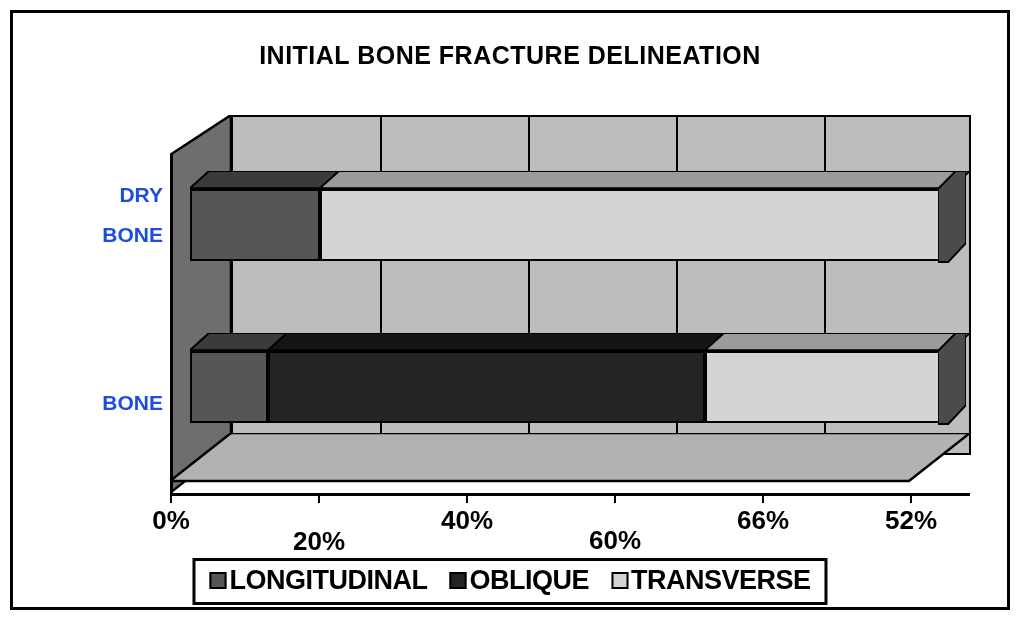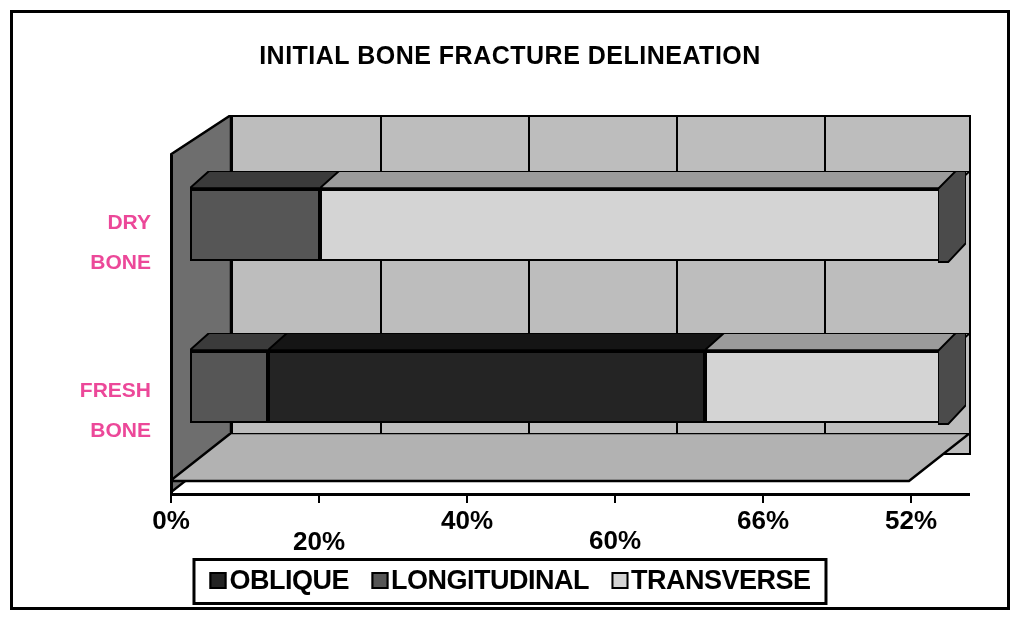--- a/index.html
+++ b/index.html
@@ -115,28 +115,27 @@
     font-size: 26px;
     font-weight: bold;
     color: #000;
     transform: translateX(-50%);
     white-space: nowrap;
   }
 
   
   .cat-label {
     position: absolute;
-    right: 12px;
+    right: 0;
     text-align: right;
     font-size: 21px;
     font-weight: bold;
-    color: #ec4899;
+    color: #1d4ed8;
     line-height: 40px;
     white-space: nowrap;
-    margin-top: 27px;
   }
   #cat-labels {
     position: absolute;
     left: 45px;
     top: 150px;
     width: 105px;
     height: 290px;
   }
 
   
@@ -284,32 +283,31 @@
     <div class="tick-label" style="left:159px;margin-top:21px;">20%</div>
     <div class="tick-label" style="left:307px;">40%</div>
     <div class="tick-label" style="left:455px;margin-top:20px;">60%</div>
     <div class="tick-label" style="left:603px;">66%</div>
     <div class="tick-label" style="left:751px;">52%</div>
   </div>
 
   <div id="cat-labels">
     <div class="cat-label" style="top:12px;">DRY</div>
     <div class="cat-label" style="top:52px;">BONE</div>
-    <div class="cat-label" style="top:180px;">FRESH</div>
     <div class="cat-label" style="top:220px;">BONE</div>
   </div>
 
   <div id="legend">
+    <div class="legend-item">
+      <span class="legend-swatch" style="background:#565656;"></span>
+      <span>LONGITUDINAL</span>
+    </div>
     <div class="legend-item">
       <span class="legend-swatch" style="background:#242424;"></span>
       <span>OBLIQUE</span>
     </div>
     <div class="legend-item">
-      <span class="legend-swatch" style="background:#565656;"></span>
-      <span>LONGITUDINAL</span>
-    </div>
-    <div class="legend-item">
       <span class="legend-swatch" style="background:#d4d4d4;"></span>
       <span>TRANSVERSE</span>
     </div>
   </div>
 
 </div>
 
 </body></html>

